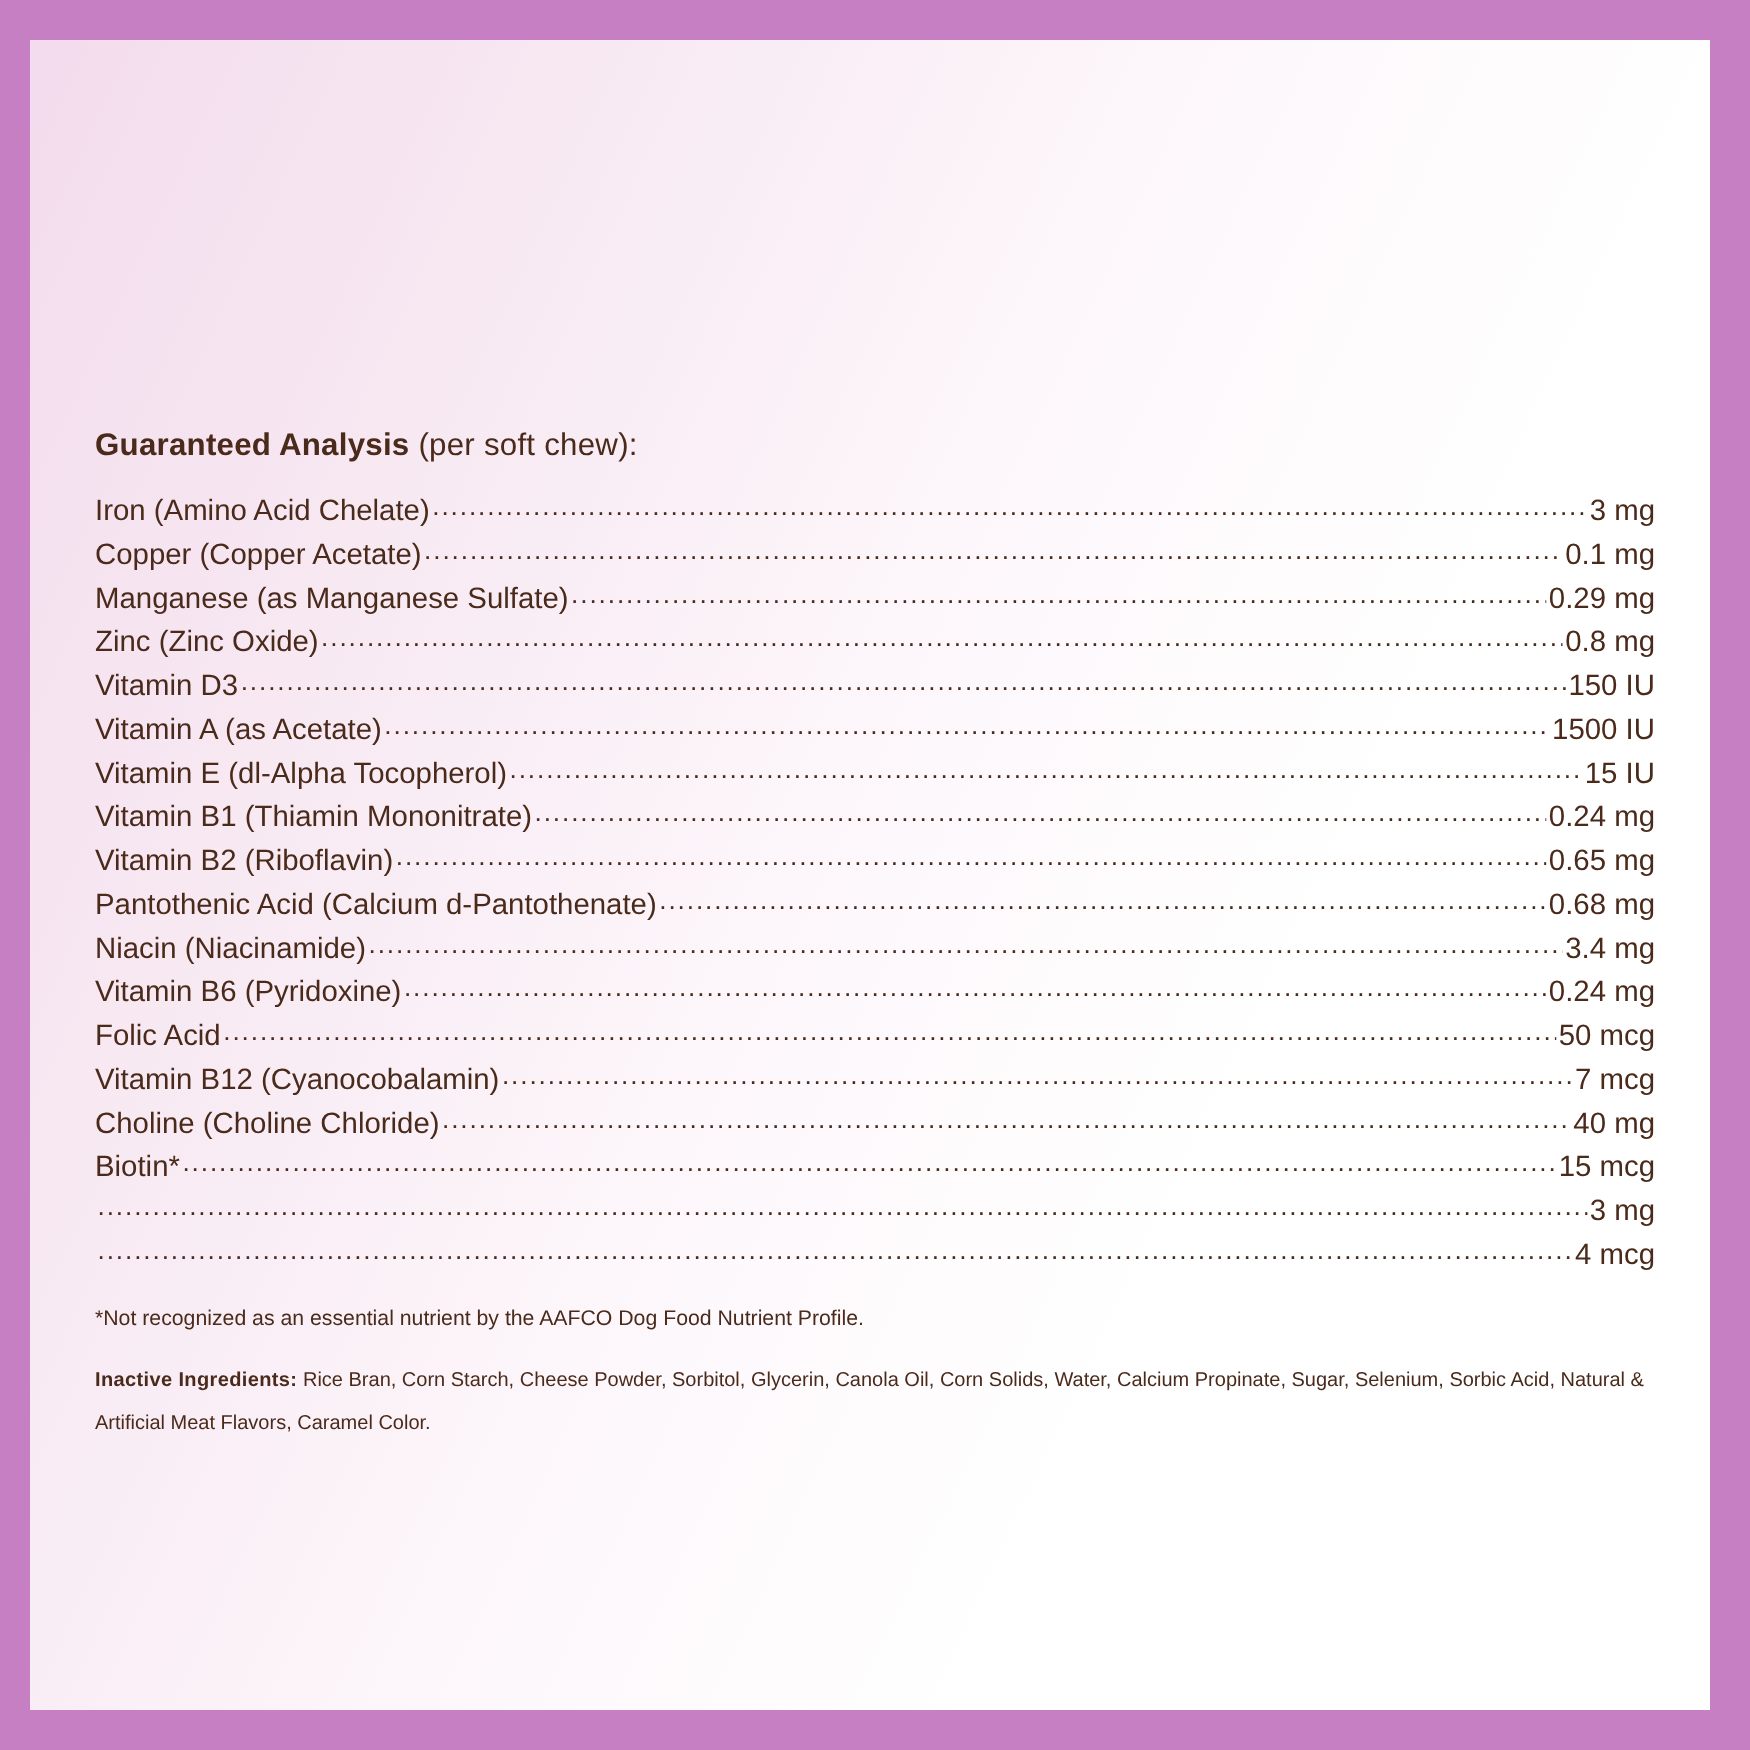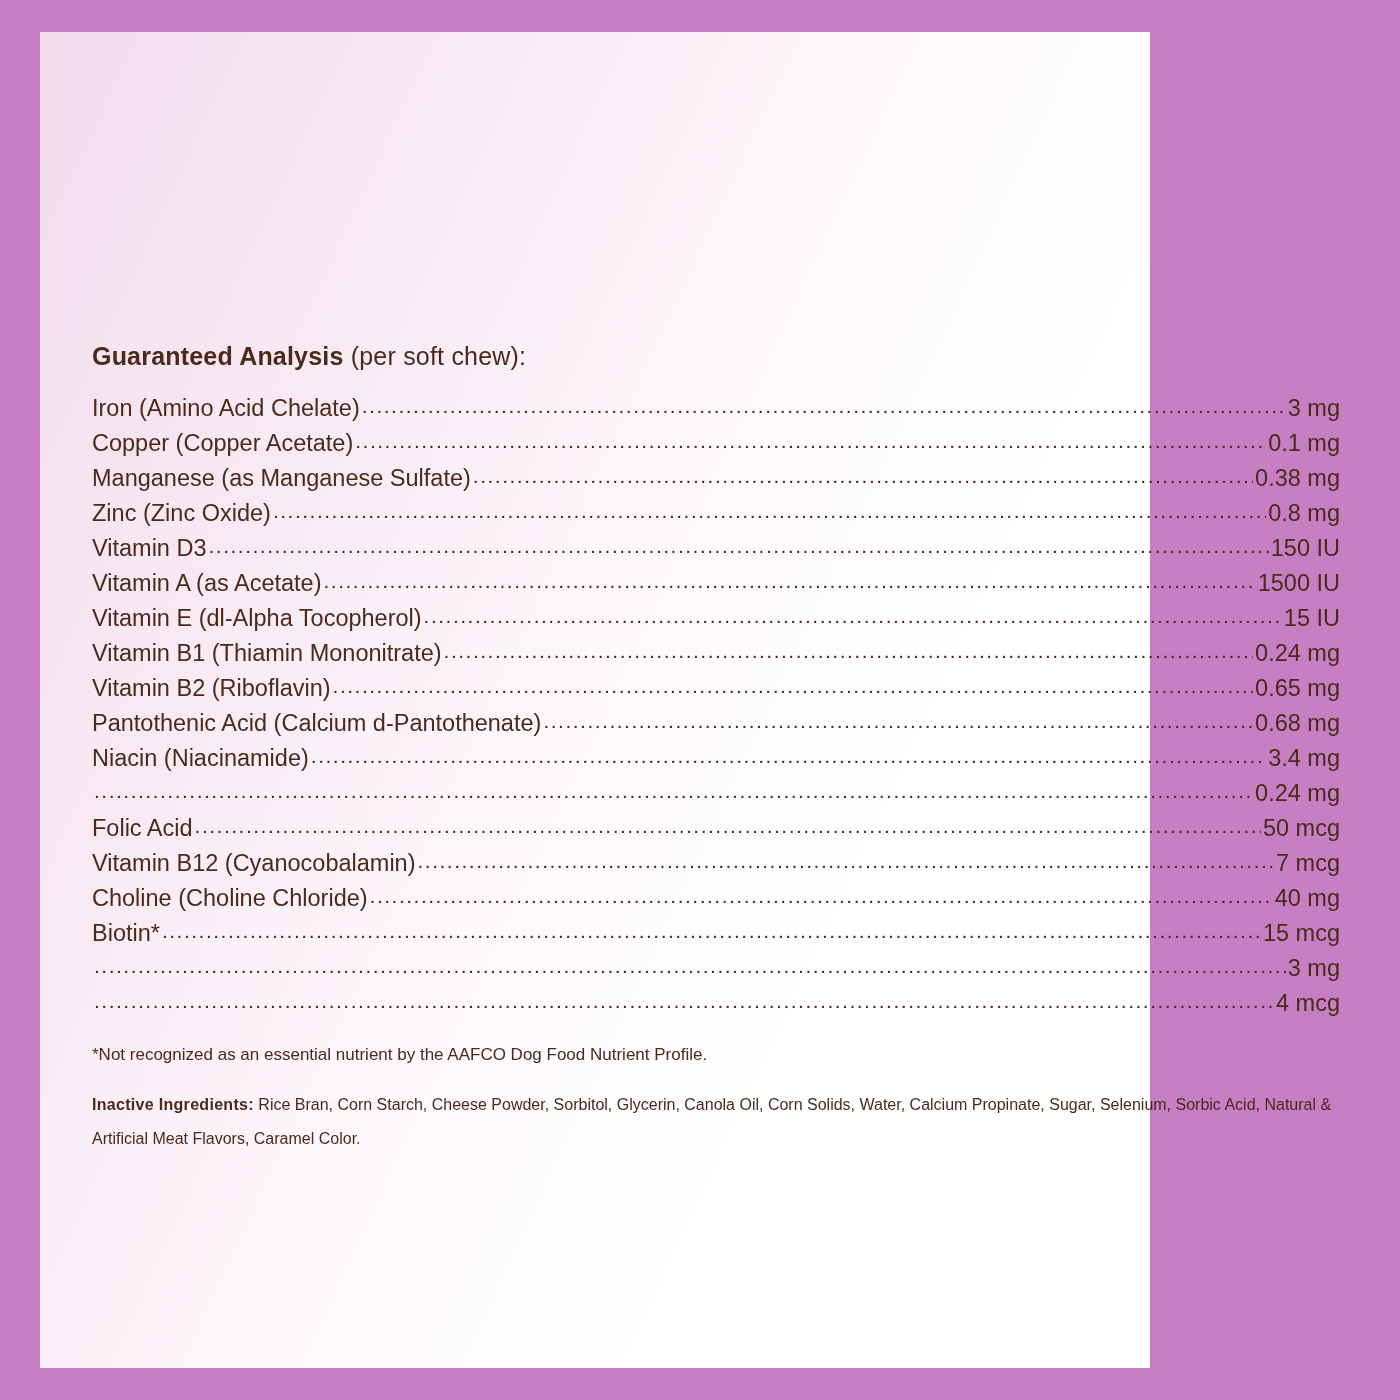--- a/index.html
+++ b/index.html
@@ -8,23 +8,23 @@
   }
   body {
     width: 1400px;
     height: 1400px;
     font-family: "Liberation Sans", sans-serif;
     background: #c77fc4;
     overflow: hidden;
   }
   .label-card {
     position: absolute;
-    left: 40px;
+    left: 24px;
     top: 32px;
-    width: 1110px;
+    width: 1344px;
     height: 1336px;
     background:
       linear-gradient(115deg, #f3dced 0%, #f7e8f2 22%, #fdf7fb 48%, #ffffff 70%, #ffffff 100%);
     box-sizing: border-box;
   }
   .content {
     position: absolute;
     left: 52px;
     top: 310px;
     width: 1250px;
@@ -109,21 +109,21 @@
 
       <div class="row">
         <span class="nm">Copper (Copper Acetate)</span>
         <span class="dots">.............................................................................................................................................................................................................................................................</span>
         <span class="amt">0.1 mg</span>
       </div>
 
       <div class="row">
         <span class="nm">Manganese (as Manganese Sulfate)</span>
         <span class="dots">.............................................................................................................................................................................................................................................................</span>
-        <span class="amt">0.38 mg</span>
+        <span class="amt">0.29 mg</span>
       </div>
 
       <div class="row">
         <span class="nm">Zinc  (Zinc  Oxide)</span>
         <span class="dots">.............................................................................................................................................................................................................................................................</span>
         <span class="amt">0.8  mg</span>
       </div>
 
       <div class="row">
         <span class="nm">Vitamin D3</span>
@@ -161,20 +161,21 @@
         <span class="amt">0.68 mg</span>
       </div>
 
       <div class="row">
         <span class="nm">Niacin (Niacinamide)</span>
         <span class="dots">.............................................................................................................................................................................................................................................................</span>
         <span class="amt">3.4 mg</span>
       </div>
 
       <div class="row">
+        <span class="nm">Vitamin B6 (Pyridoxine)</span>
         <span class="dots">.............................................................................................................................................................................................................................................................</span>
         <span class="amt">0.24 mg</span>
       </div>
 
       <div class="row">
         <span class="nm">Folic Acid</span>
         <span class="dots">.............................................................................................................................................................................................................................................................</span>
         <span class="amt">50 mcg</span>
       </div>
 

